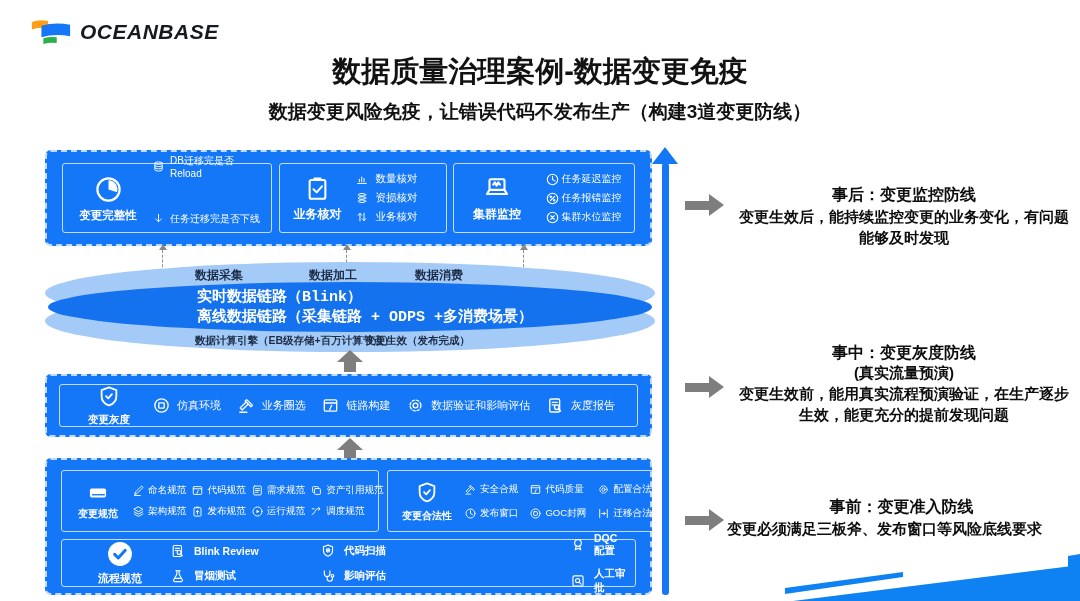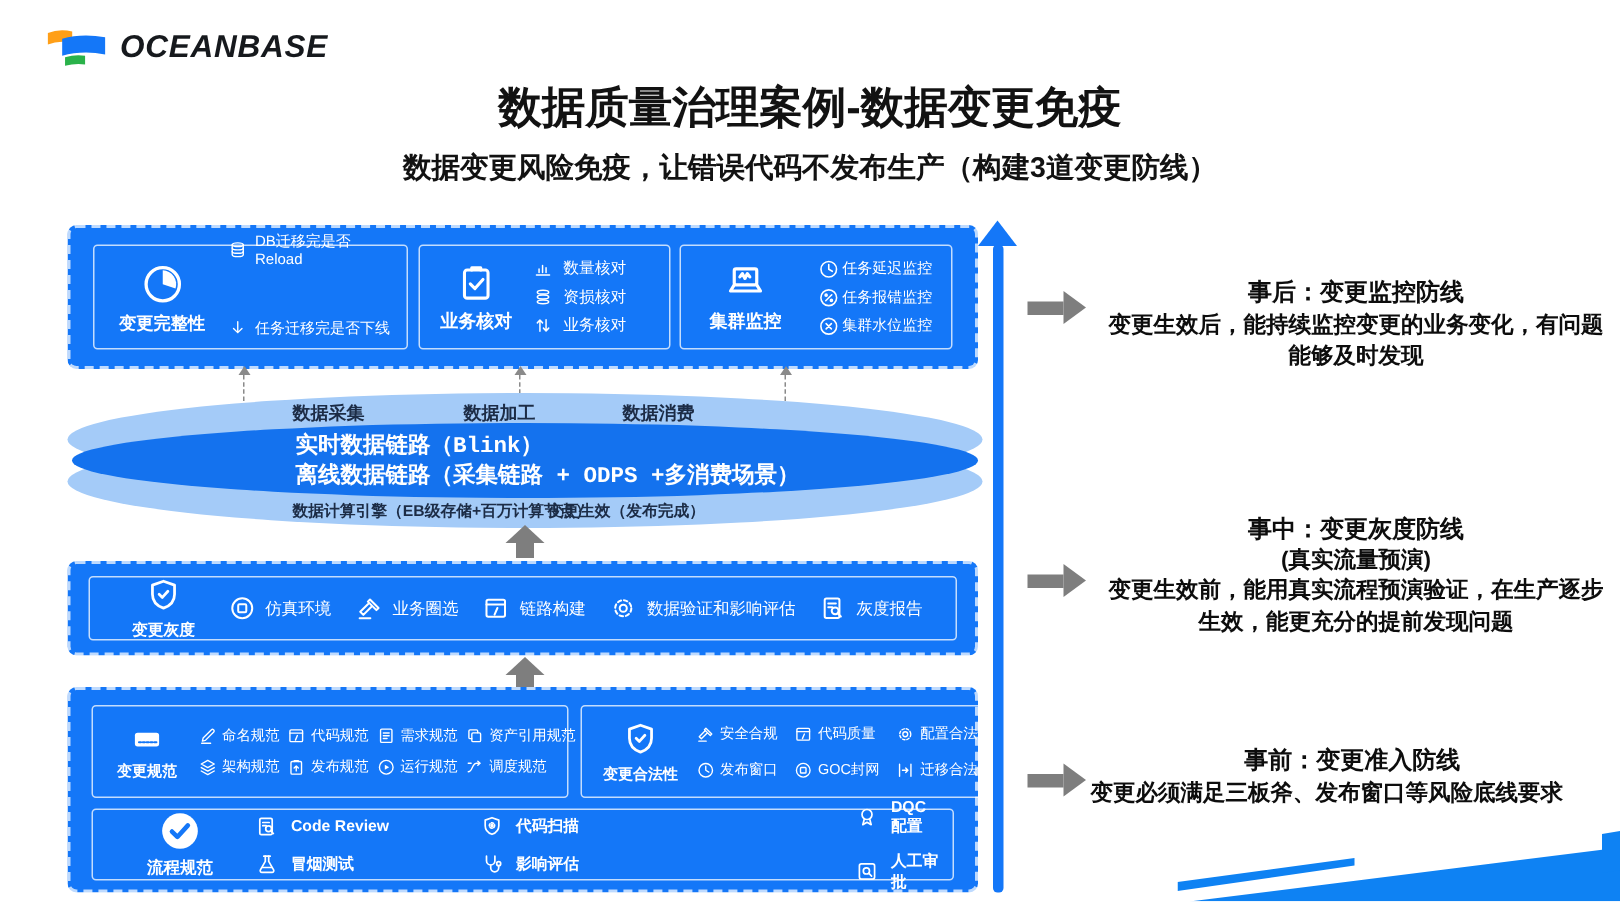--- a/index.html
+++ b/index.html
@@ -504,21 +504,21 @@
         <svg class="ic" width="28" height="28">
             <use href="#i-checkbadge"></use>
           </svg>
         <span>流程规范</span>
       </div>
       <div class="pcol pc1">
         <div class="pitem">
             <svg class="ic" width="16" height="16">
               <use href="#i-docsearch"></use>
             </svg>
-            <span>Code Review</span>
+            <span>Blink Review</span>
           </div>
         <div class="pitem">
             <svg class="ic" width="16" height="16">
               <use href="#i-flask"></use>
             </svg>
             <span>冒烟测试</span>
           </div>
       </div>
       <div class="pcol pc2">
         <div class="pitem">

